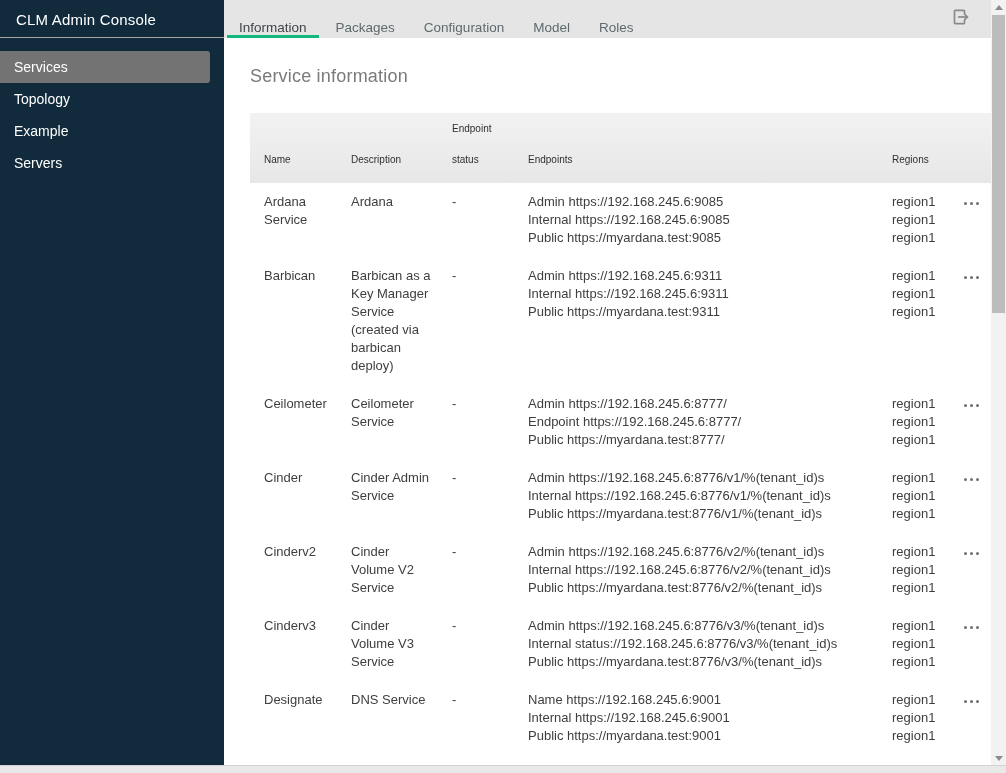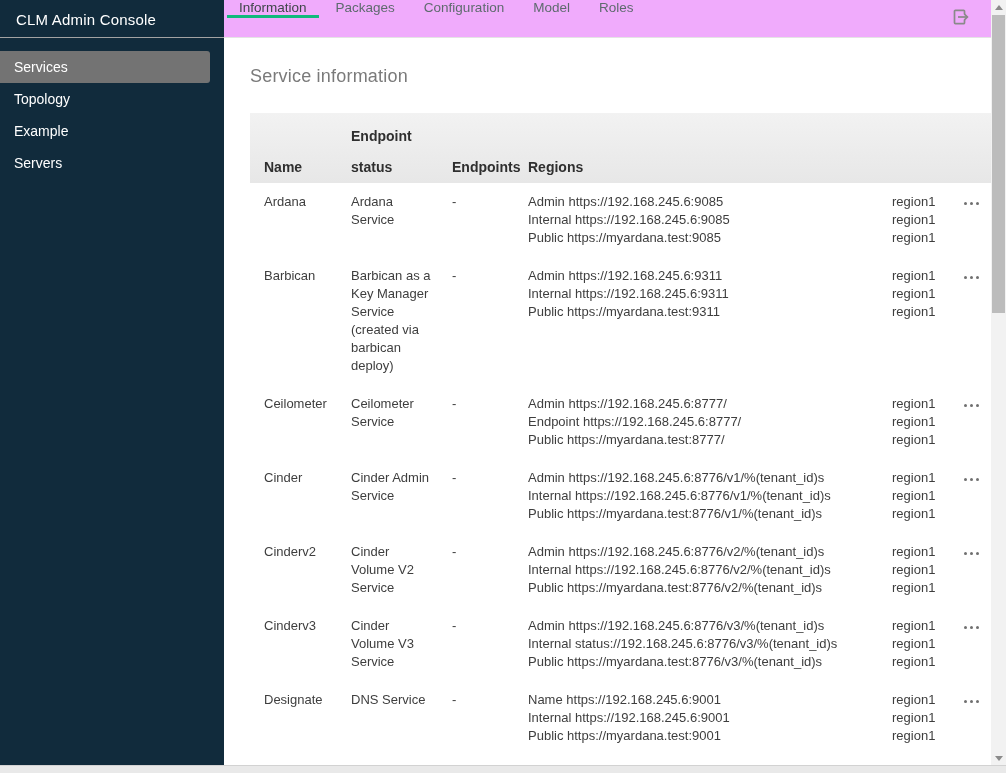--- a/index.html
+++ b/index.html
@@ -21,21 +21,21 @@
   .nav-item {
     height:32px; line-height:32px; font-size:14px; color:#ffffff;
     padding-left:14px; width:210px; cursor:pointer; white-space:nowrap;
   }
   .nav-item.active { background:#737373; border-radius:0 3px 3px 0; }
 
   
   .main { flex:1; min-width:0; display:flex; flex-direction:column; }
   .topbar {
     height:38px; flex:none; border-bottom:1px solid #e4e4e4;
-    display:flex; align-items:flex-start; background:#f0abfc;
+    display:flex; align-items:flex-end; background:#e5e5e5;
   }
   .tabs { display:flex; margin-left:3px; }
   .tab {
     padding:0 12px; margin-right:5px; font-size:13.5px; color:#5e6a6e;
     display:flex; align-items:center; cursor:pointer;
     border-bottom:3px solid transparent; margin-bottom:-1px; white-space:nowrap;
   }
   .tab.active { color:#3f4649; border-bottom-color:#10b97b; }
   .logout-btn {
     margin-left:auto; margin-right:34px; align-self:center;
@@ -51,22 +51,22 @@
   .grid-cols {
     display:grid;
     grid-template-columns:87px 101px 76px 364px 70px 1fr;
     padding-left:14px;
   }
   .thead {
     background:linear-gradient(#f2f2f2, #e7e7e7);
     height:70px; align-items:end;
   }
   .th {
-    font-size:14px; font-weight:700; color:#2f2f2f;
-    line-height:31px; padding:0 10px 0 0;
+    font-size:10px; font-weight:400; color:#2f2f2f;
+    line-height:31px; padding:0 10px 8px 0;
   }
   .th.endpoint-status { padding-right:14px; }
   .row {
     padding-top:10px; padding-bottom:10px;
     font-size:13px; color:#3e3e3e; line-height:18px;
   }
   .cell { padding-right:10px; }
   .cell.desc { padding-right:21px; }
   .menu-cell { padding-top:4px; }
   .dots { display:flex; gap:3px; align-items:center; height:12px; cursor:pointer; padding-left:2px; }
@@ -127,29 +127,30 @@
         </span>
       </div>
     </div>
 
     <div class="content">
       <h1 class="page-title">Service information</h1>
 
       <div class="svc-table">
         <div class="thead grid-cols">
           <div class="th">Name</div>
+          <div class="th">Description</div>
           <div class="th endpoint-status">Endpoint status</div>
           <div class="th">Endpoints</div>
           <div class="th">Regions</div>
           <div class="th"></div>
         </div>
         <div id="table-body">
             <div class="row grid-cols">
+              <div class="cell desc">Ardana Service</div>
               <div class="cell name">Ardana</div>
-              <div class="cell desc">Ardana Service</div>
               <div class="cell status">-</div>
               <div class="cell endpoints">
                 <div>Admin https://192.168.245.6:9085</div>
                 <div>Internal https://192.168.245.6:9085</div>
                 <div>Public https://myardana.test:9085</div>
               </div>
               <div class="cell regions">
                 <div>region1</div>
                 <div>region1</div>
                 <div>region1</div>

